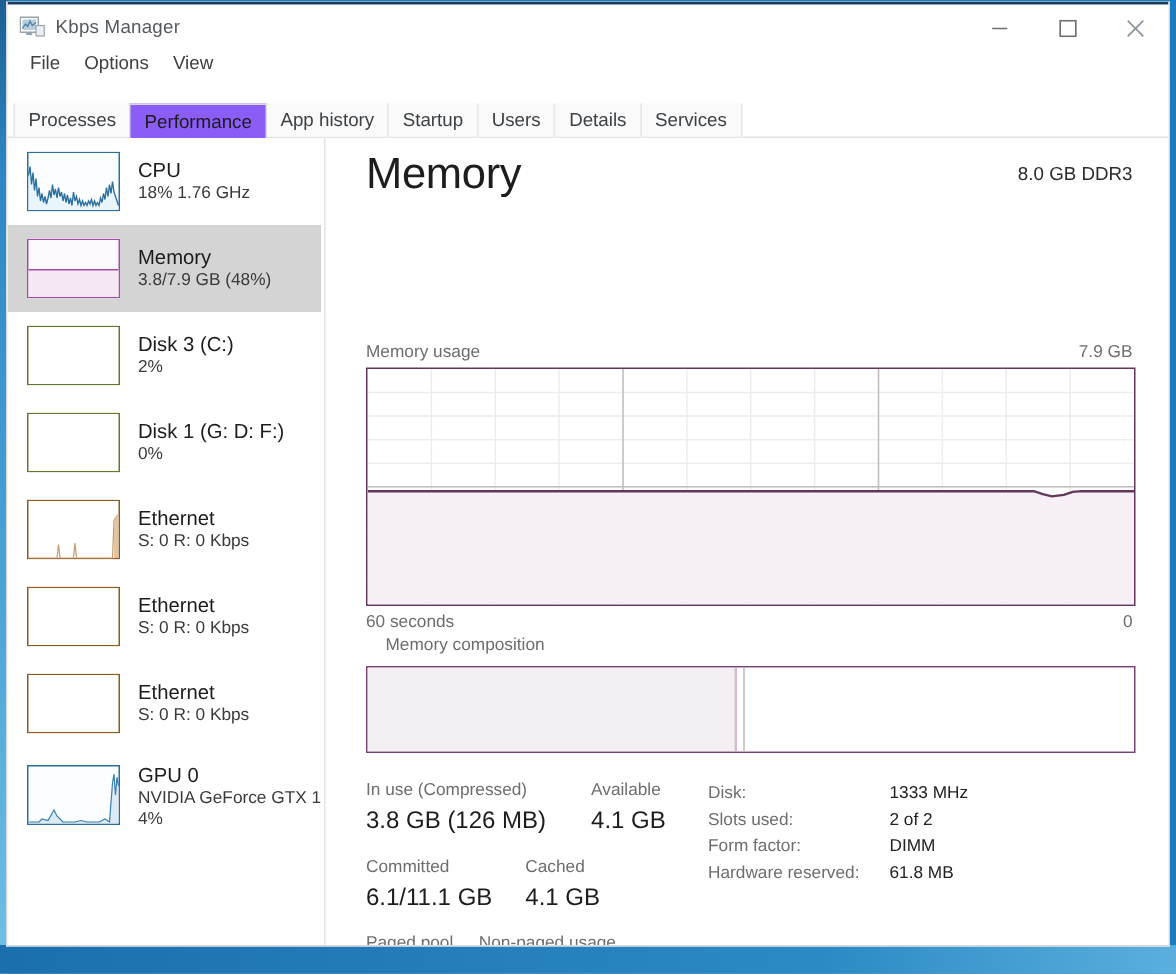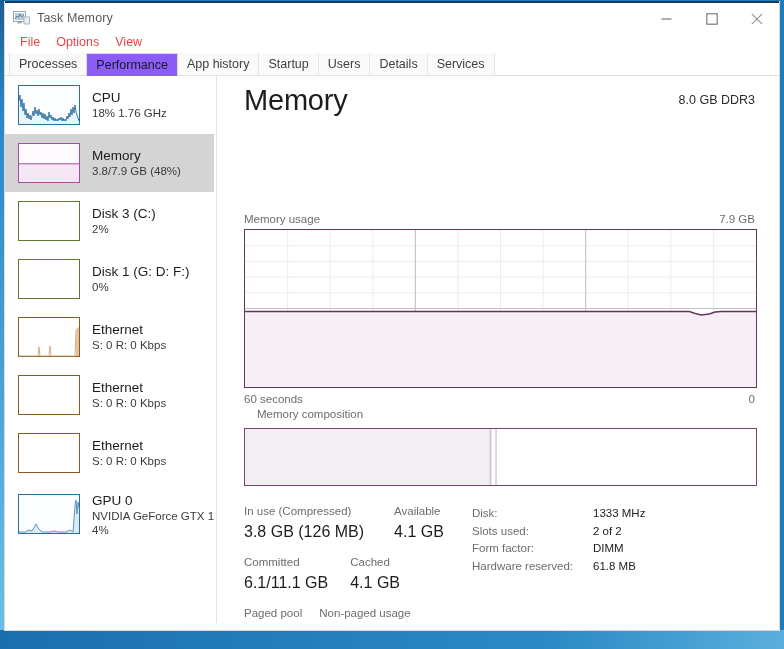--- a/index.html
+++ b/index.html
@@ -67,34 +67,35 @@
   #menubar {
     height: 21px;
     display: flex;
     align-items: center;
     padding-left: 8px;
     gap: 2px;
     background: #ffffff;
   }
   .menu-item {
     font-size: 12.5px;
-    color: #ef4444;
+    color: #404040;
     padding: 2px 7px 3px 7px;
     cursor: default;
     white-space: nowrap;
   }
 
   
   #tabstrip {
     height: 23px;
     display: flex;
     align-items: center;
     padding-left: 4px;
     border-bottom: 1px solid #e2e2e2;
     background: #ffffff;
+    margin-top: 16px;
   }
   .tab {
     font-size: 12.5px;
     color: #3c4145;
     height: 22px;
     line-height: 22px;
     padding: 0 9px;
     border-left: 1px solid #e6e6e6;
     border-right: 1px solid #e6e6e6;
     margin-right: -1px;
@@ -295,21 +296,21 @@
     <div id="title-left">
       <span class="tm-icon">
         <svg viewBox="0 0 17 16" xmlns="http://www.w3.org/2000/svg">
           <rect x="0.5" y="1.5" width="12" height="10" fill="#ffffff" stroke="#9aa4ad" stroke-width="1"></rect>
           <rect x="2" y="3" width="9" height="7" fill="#b9cddd"></rect>
           <polyline points="2,9 4,6 5.5,7.5 7,4 8.5,7 11,5" fill="none" stroke="#4a7fa8" stroke-width="0.9"></polyline>
           <rect x="4.5" y="12" width="4" height="1.4" fill="#9aa4ad"></rect>
           <rect x="11" y="7" width="5.5" height="7" fill="#eceff1" stroke="#9aa4ad" stroke-width="0.8"></rect>
         </svg>
       </span>
-      <span id="title-text">Task Memory</span>
+      <span id="title-text">Kbps Manager</span>
     </div>
     <div class="wbtn" id="btn-min">
       <svg width="11" height="11" viewBox="0 0 11 11">
           <line x1="0.5" y1="6" x2="10.5" y2="6" stroke="#6b7075" stroke-width="1.1"></line>
         </svg>
     </div>
     <div class="wbtn" id="btn-max">
       <svg width="12" height="12" viewBox="0 0 12 12">
           <rect x="0.8" y="0.8" width="10.4" height="10.4" fill="none" stroke="#6b7075" stroke-width="1.1"></rect>
         </svg>

